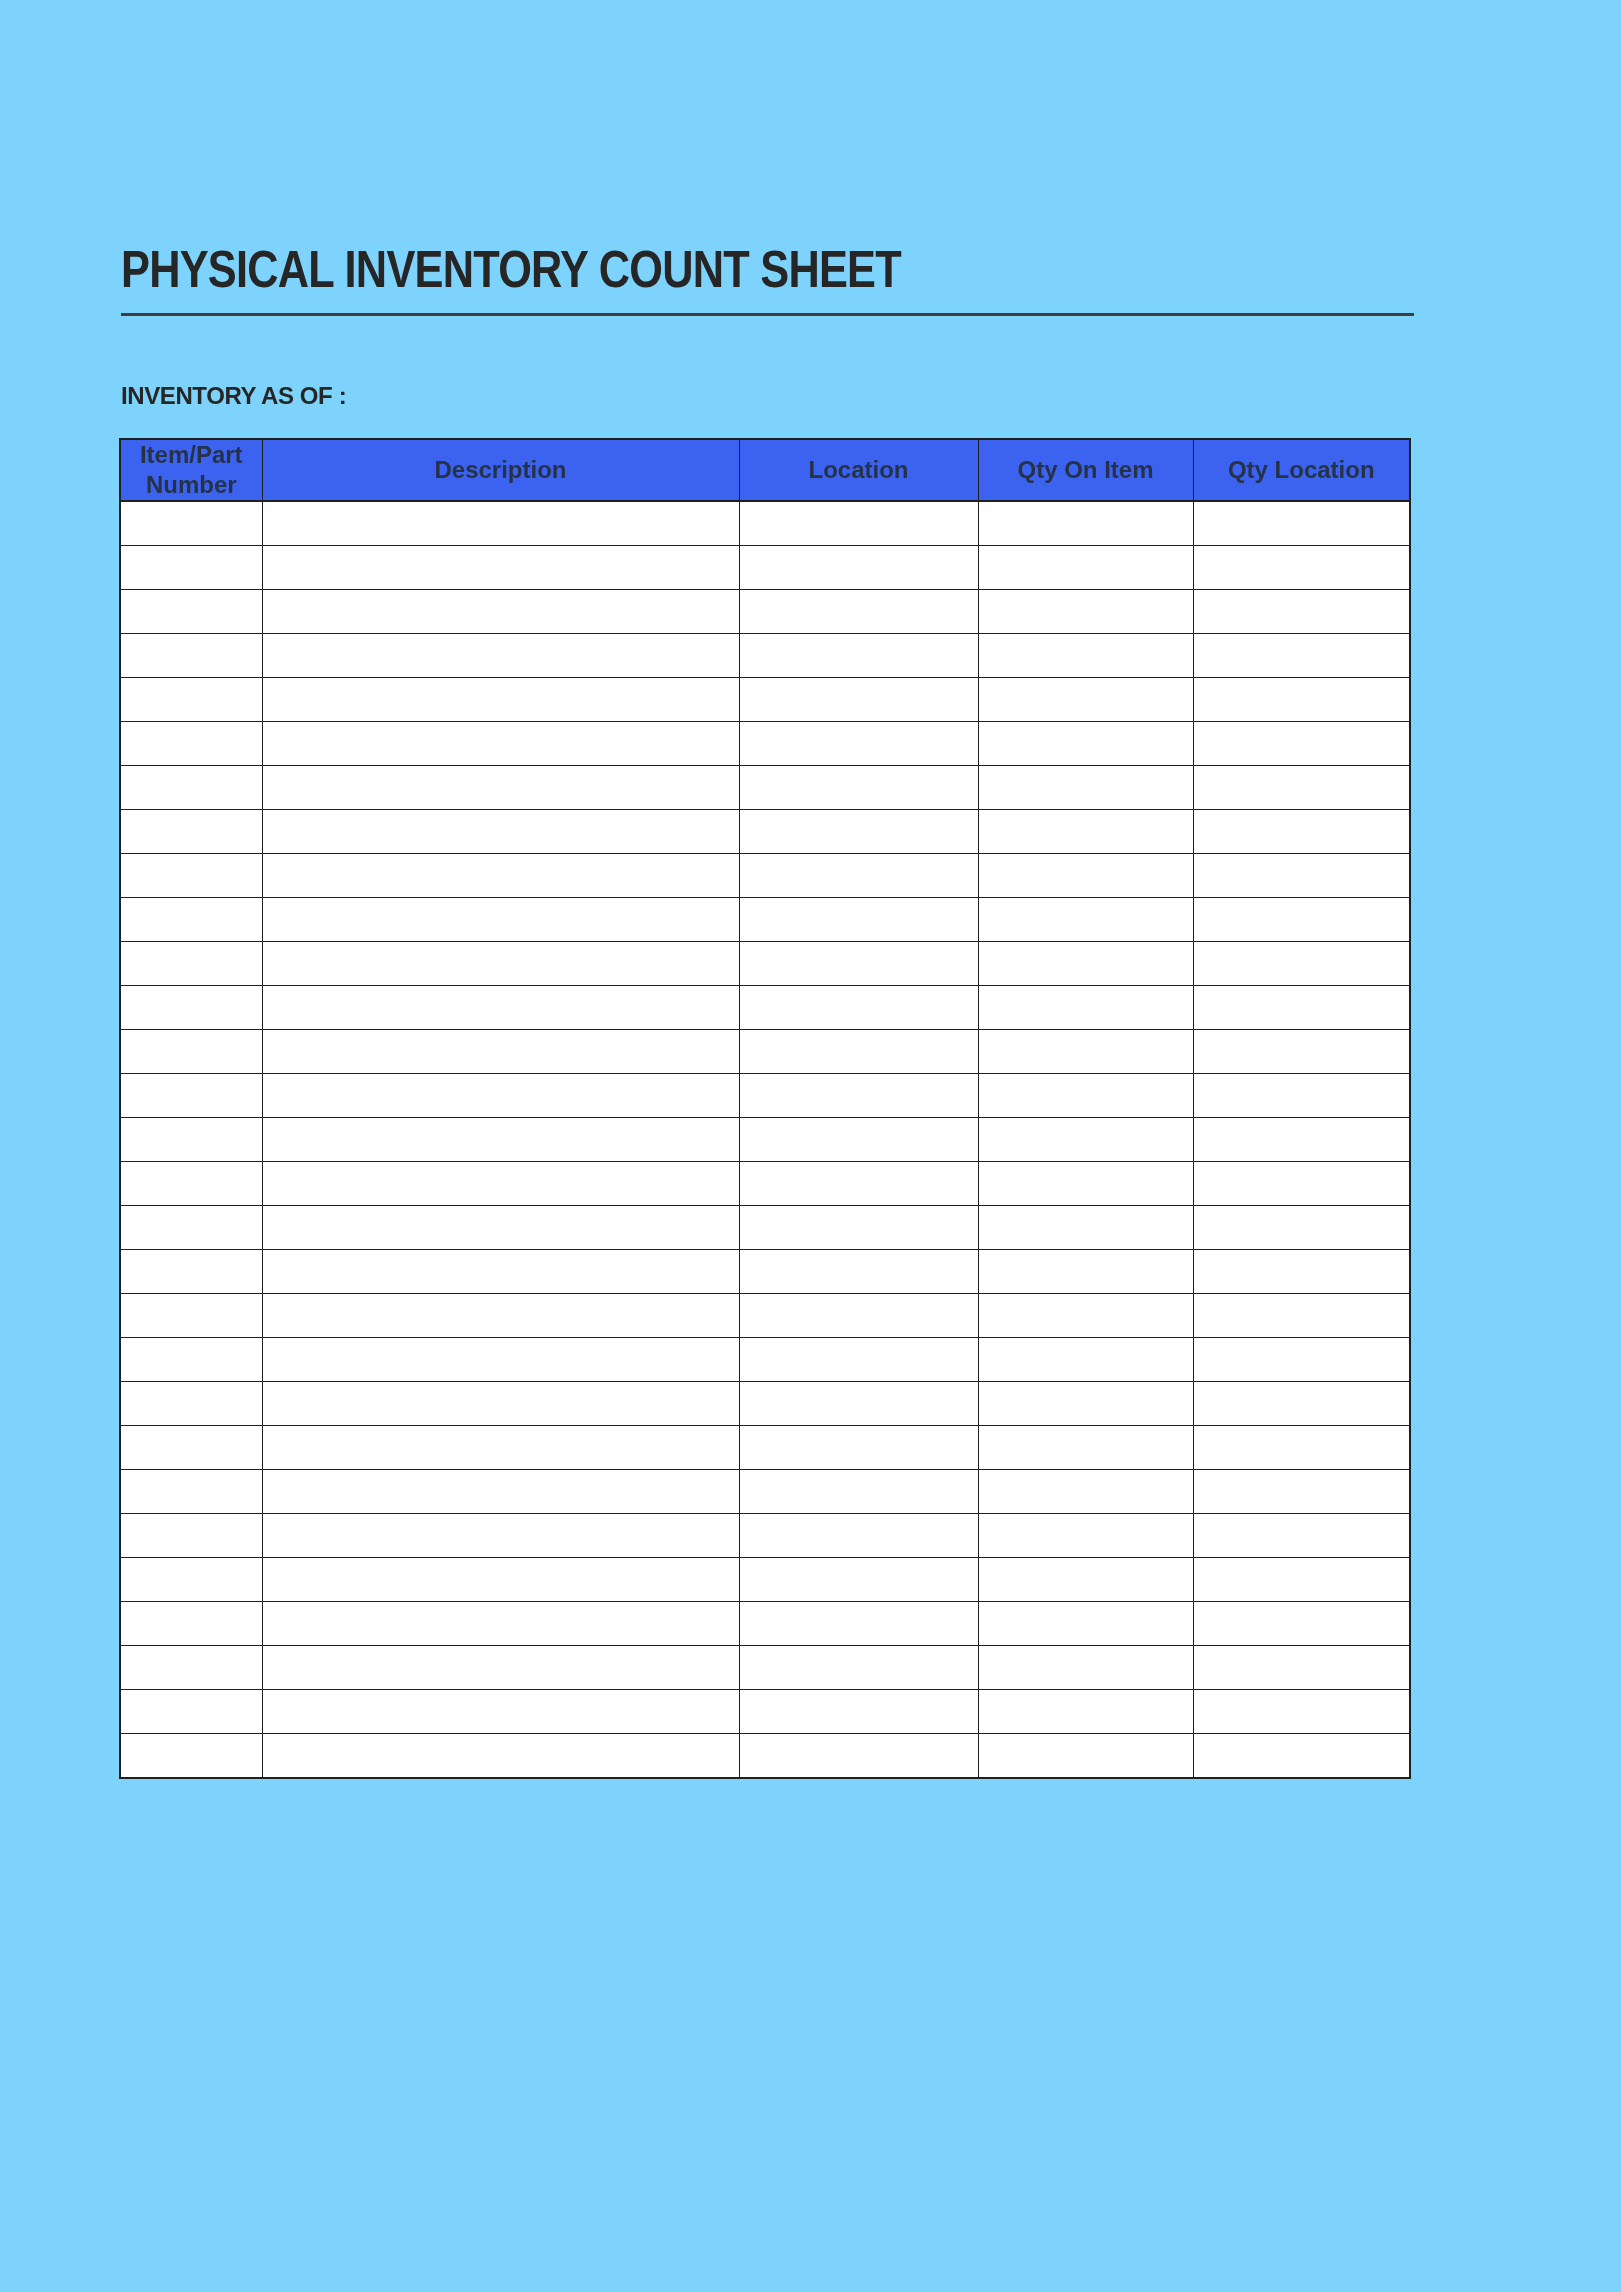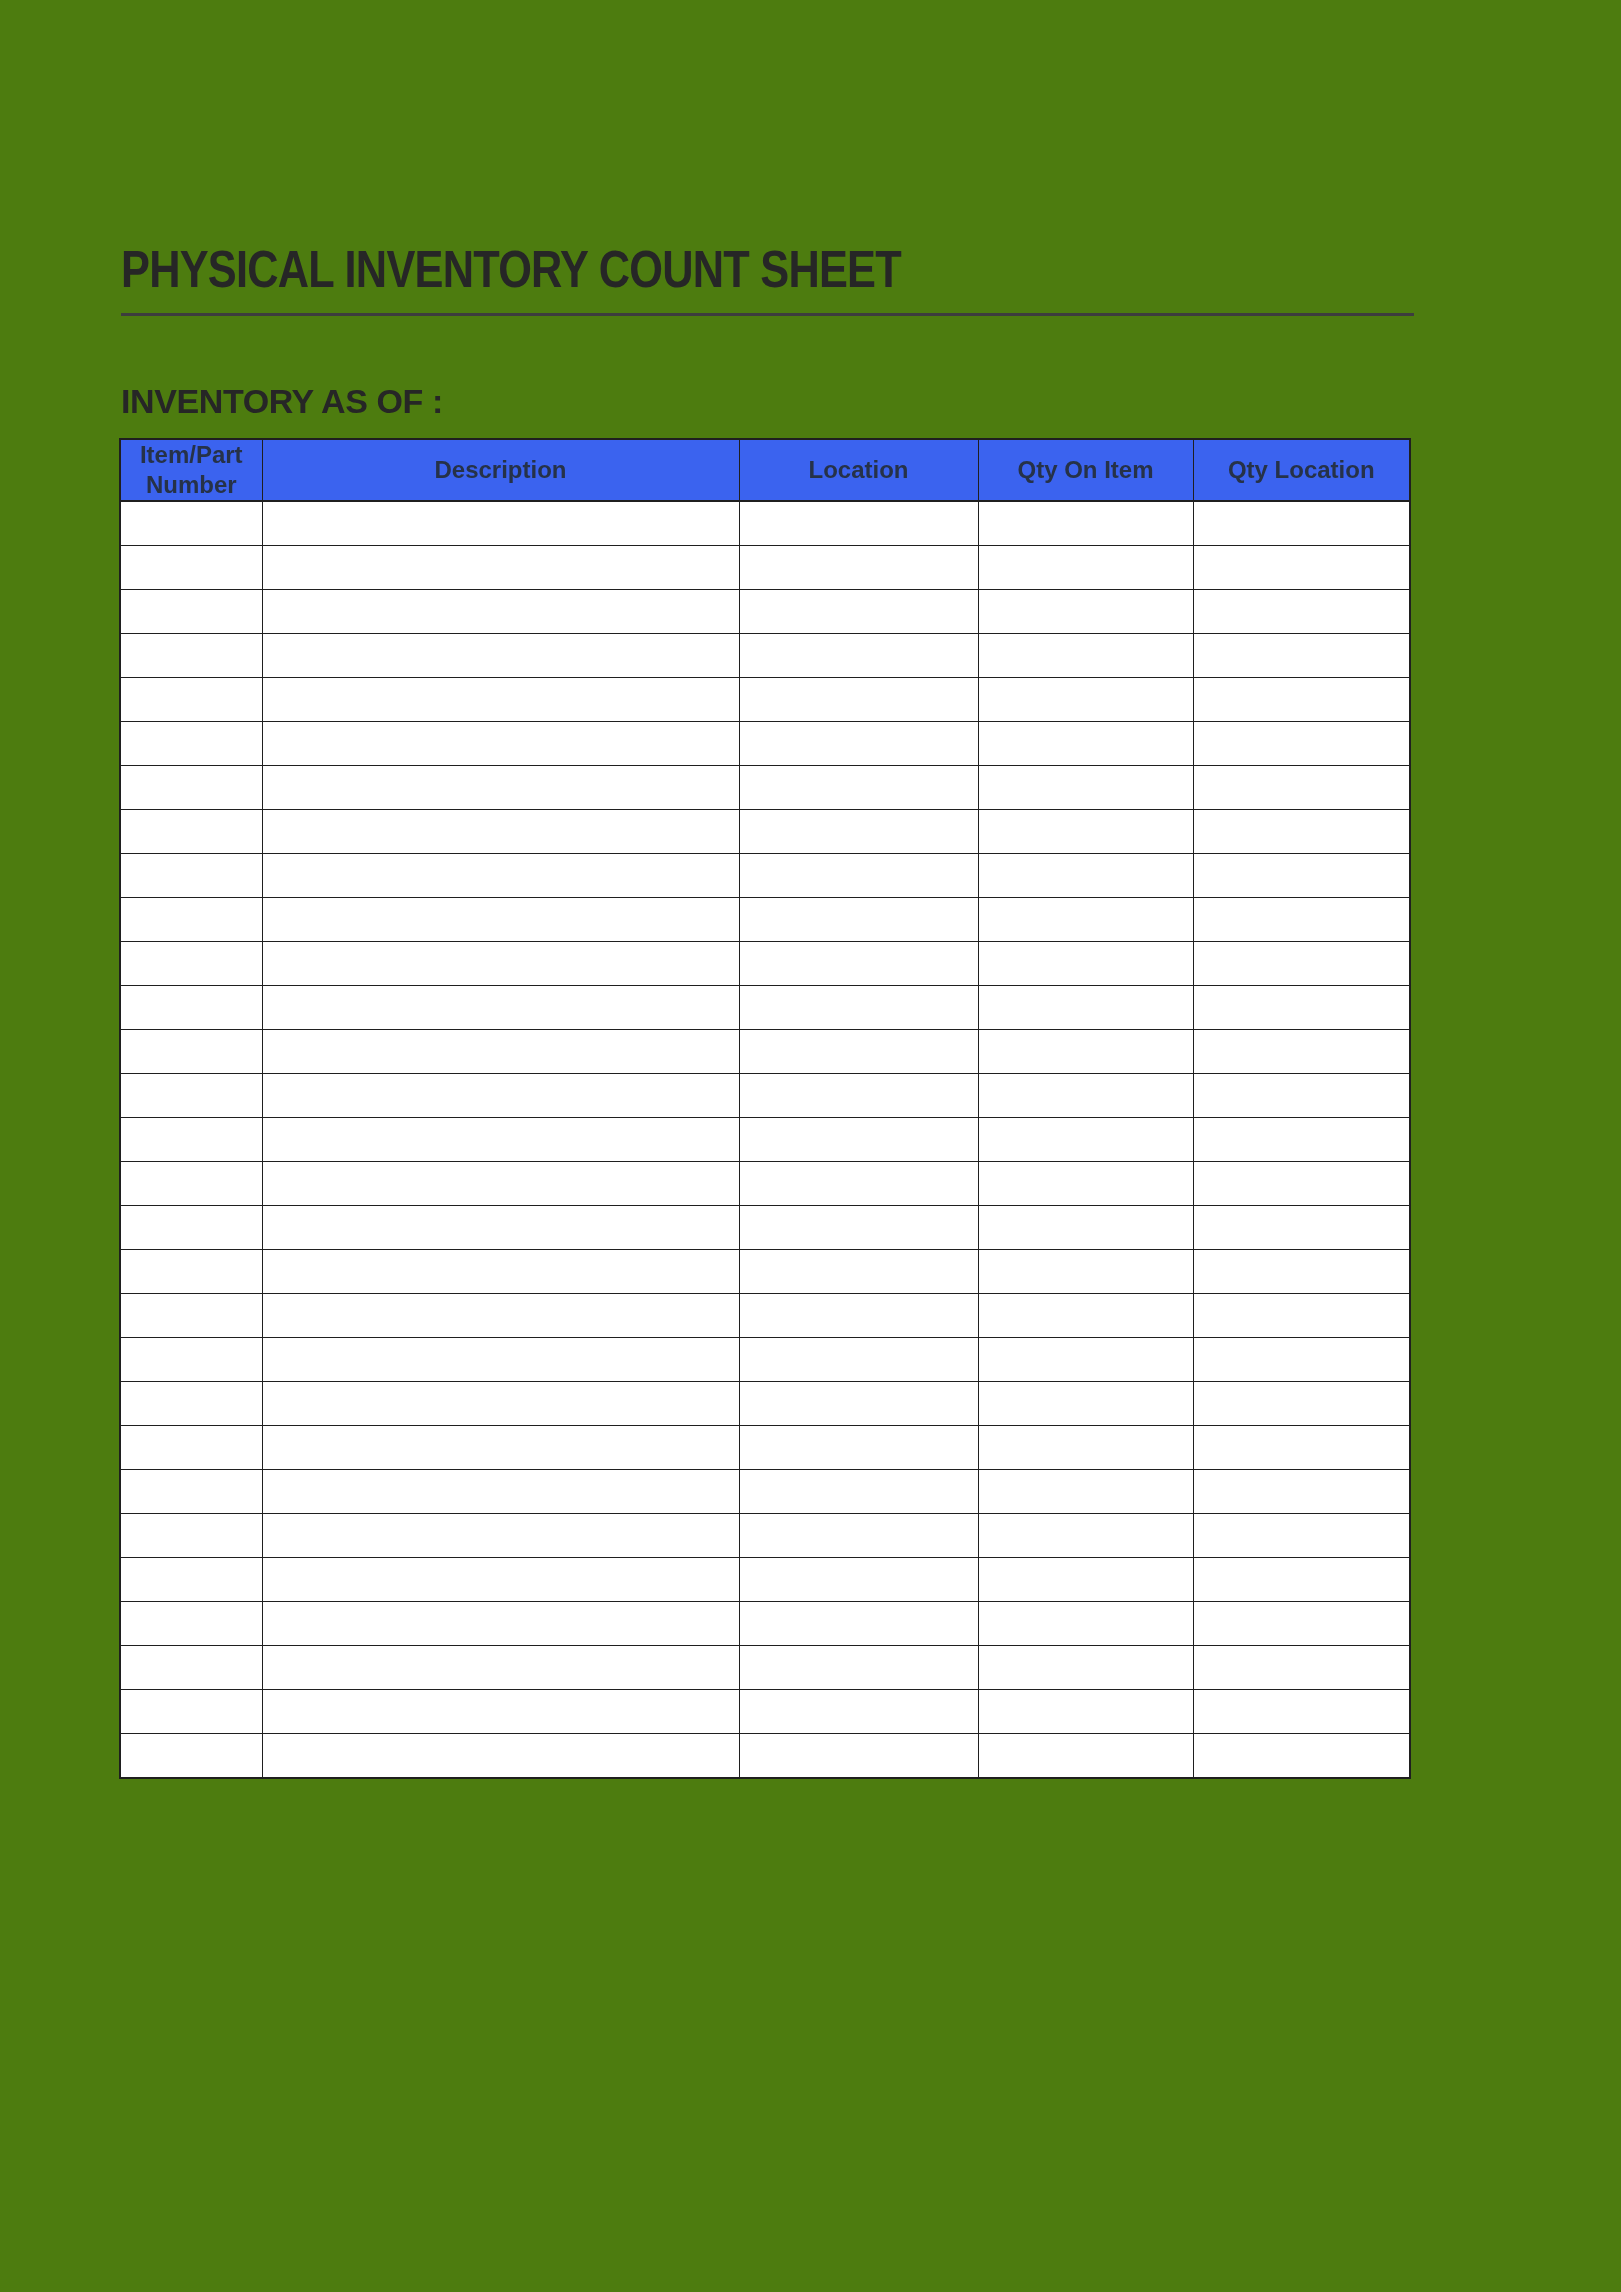--- a/index.html
+++ b/index.html
@@ -6,21 +6,21 @@
     --header-bg:#3b63ef;
     --header-text:#263248;
     --title-text:#262626;
     --border:#1f1f1f;
   }
   html,body{margin:0;padding:0;background:#ffffff;}
   .page{
     position:relative;
     width:1621px;
     height:2293px;
-    background:#4d7c0f;
+    background:#7dd3fc;
     font-family:"Liberation Sans", sans-serif;
     overflow:hidden;
   }
   .page-title{
     position:absolute;
     left:121px;
     top:242px;
     font-size:51px;
     font-weight:700;
     color:var(--title-text);
@@ -35,21 +35,21 @@
     left:121px;
     top:313px;
     width:1293px;
     height:2.7px;
     background:#3d3d3d;
   }
   .as-of-label{
     position:absolute;
     left:121px;
     top:382px;
-    font-size:34px;
+    font-size:24px;
     font-weight:700;
     color:var(--title-text);
     letter-spacing:-0.4px;
   }
   table.inventory{
     position:absolute;
     left:119px;
     top:438px;
     width:1290px;
     border-collapse:collapse;

